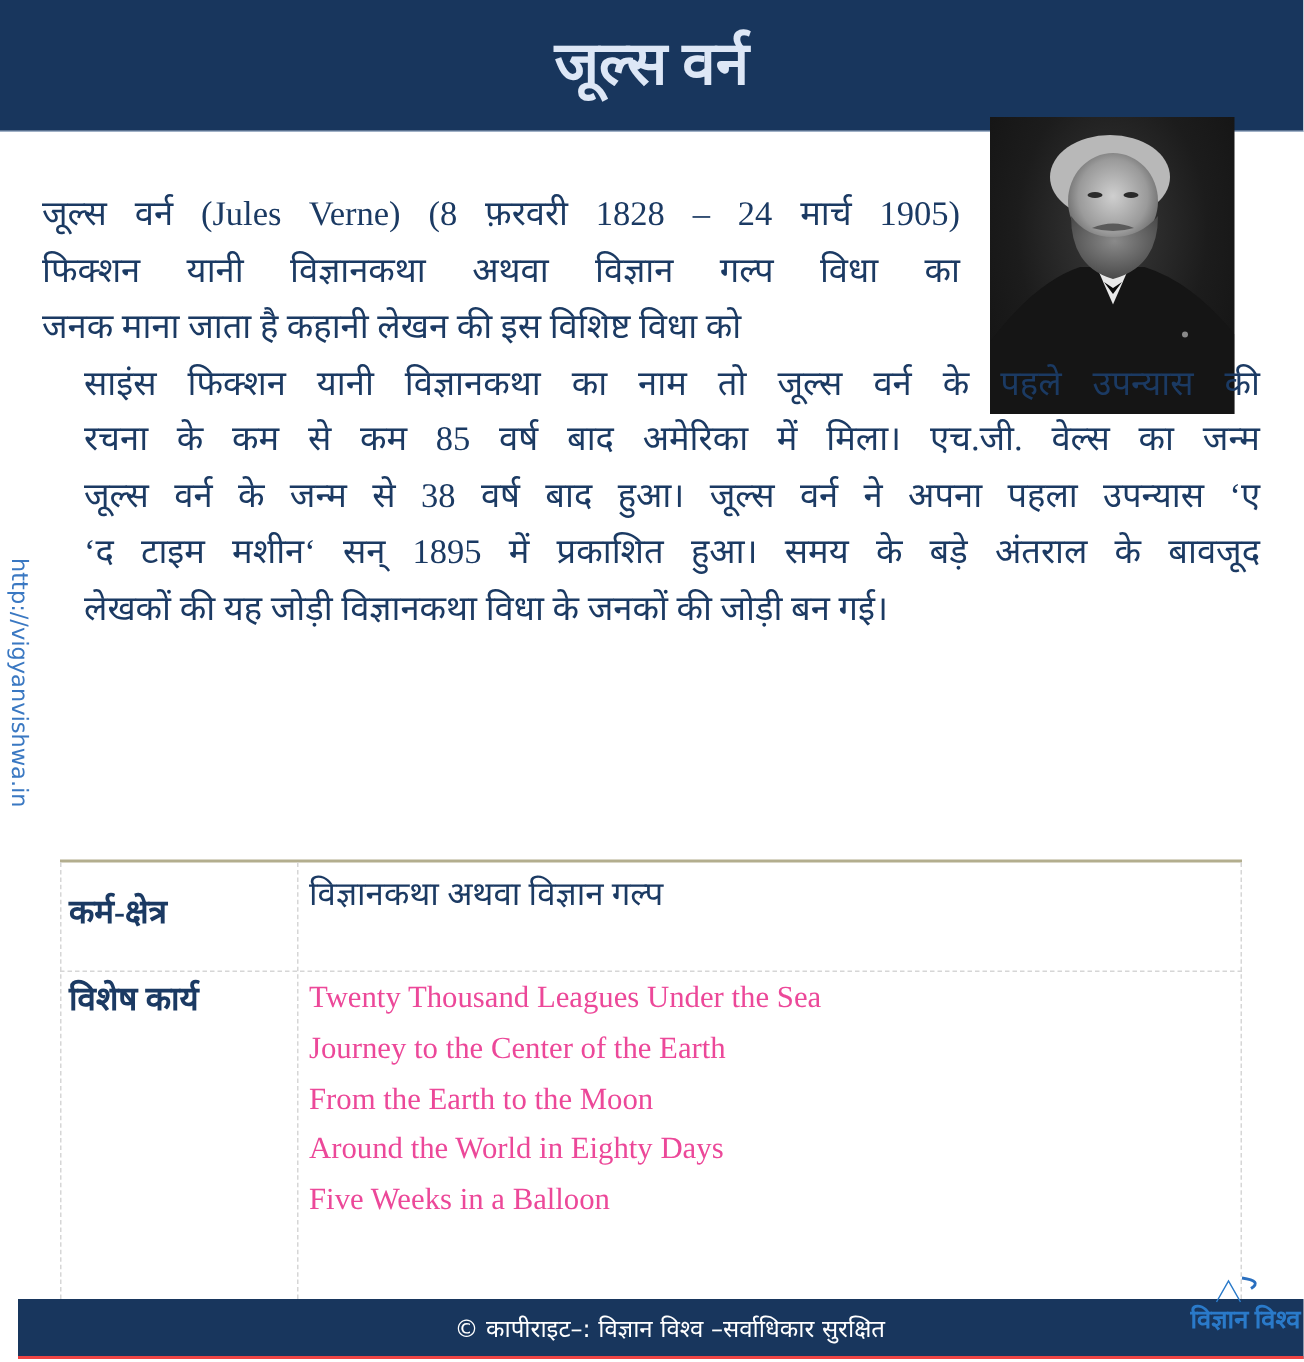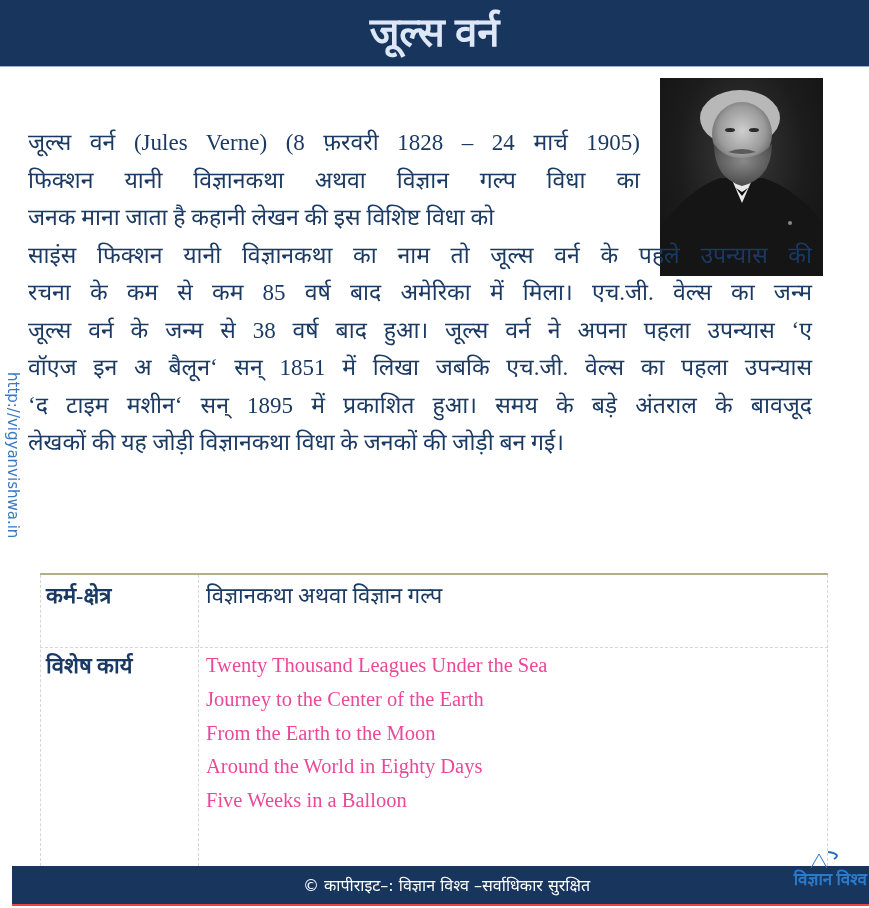--- a/index.html
+++ b/index.html
@@ -5,21 +5,21 @@
     * { box-sizing: border-box; margin: 0; padding: 0; }
     html, body {
       width: 869px; height: 908px; overflow: hidden;
       background: #ffffff;
       font-family: "Liberation Serif", "DejaVu Serif", serif;
       color: #1b3a63;
     }
     .page { position: relative; width: 869px; height: 908px; background: #fff; }
 
     .header-bar {
-      position: absolute; left: 0; top: 0; width: 869px; height: 67px;
+      position: absolute; left: 0; top: 0; width: 869px; height: 88px;
       background: #18365d;
       display: flex; align-items: center; justify-content: center;
       border-bottom: 1px solid #9fb0c6;
     }
     .header-title {
       color: #dde7f6;
       font-family: "Liberation Serif", "DejaVu Serif", serif;
       font-size: 40px; font-weight: bold; letter-spacing: 0px;
       margin-top: -6px;
     }
@@ -50,21 +50,21 @@
 
     .body-text {
       position: absolute; left: 28px; top: 124px;
       font-size: 23px; line-height: 37.5px; color: #1b3a63;
     }
     .body-line {
       display: block; white-space: nowrap;
       text-align: justify; text-align-last: justify;
     }
     .body-line.narrow { width: 612px; }
-    .body-line.wide { width: 784px; }
+    .body-line.wide { width: 784px; margin-left: 28px; }
     .body-line.last { text-align-last: left; }
 
     .info-table {
       position: absolute; left: 40px; top: 573px; width: 788px; height: 293px;
       border-top: 2px solid #b3ae8e;
     }
     .info-table .col-divider {
       position: absolute; left: 158px; top: 0; bottom: 0;
       border-left: 1px dashed #d6d6d6;
     }
@@ -170,32 +170,31 @@
     </svg>
   </div>
 
   <div class="body-text">
     <span class="body-line narrow">जूल्स वर्न (Jules Verne) (8 फ़रवरी 1828 – 24 मार्च 1905)</span>
     <span class="body-line narrow">फिक्शन यानी विज्ञानकथा अथवा विज्ञान गल्प विधा का</span>
     <span class="body-line narrow last">जनक माना जाता है  कहानी लेखन की इस विशिष्ट विधा को</span>
     <span class="body-line wide">साइंस फिक्शन यानी विज्ञानकथा का नाम तो जूल्स वर्न के पहले उपन्यास की</span>
     <span class="body-line wide">रचना के कम से कम 85 वर्ष बाद अमेरिका में मिला। एच.जी. वेल्स का जन्म</span>
     <span class="body-line wide">जूल्स वर्न के जन्म से 38 वर्ष बाद हुआ। जूल्स वर्न ने अपना पहला उपन्यास ‘ए</span>
-    <span class="body-line wide">वॉएज इन अ बैलून‘ सन् 1851 में लिखा जबकि एच.जी. वेल्स का पहला उपन्यास</span>
     <span class="body-line wide">‘द टाइम मशीन‘ सन् 1895 में प्रकाशित हुआ। समय के बड़े अंतराल के बावजूद</span>
     <span class="body-line wide last">लेखकों की यह जोड़ी विज्ञानकथा विधा के जनकों की जोड़ी बन गई।</span>
   </div>
 
   <div class="info-table">
     <div class="left-border"></div>
     <div class="col-divider"></div>
     <div class="right-border"></div>
     <div class="row-divider"></div>
 
-    <div class="row-label" style="top:4px;text-align:right;">कर्म-क्षेत्र</div>
+    <div class="row-label" style="top:16px;text-align:right;">कर्म-क्षेत्र</div>
     <div class="row-value" style="top:4px;text-align:center;">विज्ञानकथा अथवा विज्ञान गल्प</div>
 
     <div class="row-label" style="top:74px;">विशेष कार्य</div>
     <ul class="works-list">
       <li>Twenty Thousand Leagues Under the Sea</li>
       <li>Journey to the Center of the Earth</li>
       <li>From the Earth to the Moon</li>
       <li>Around the World in Eighty Days</li>
       <li>Five Weeks in a Balloon</li>
     </ul>

